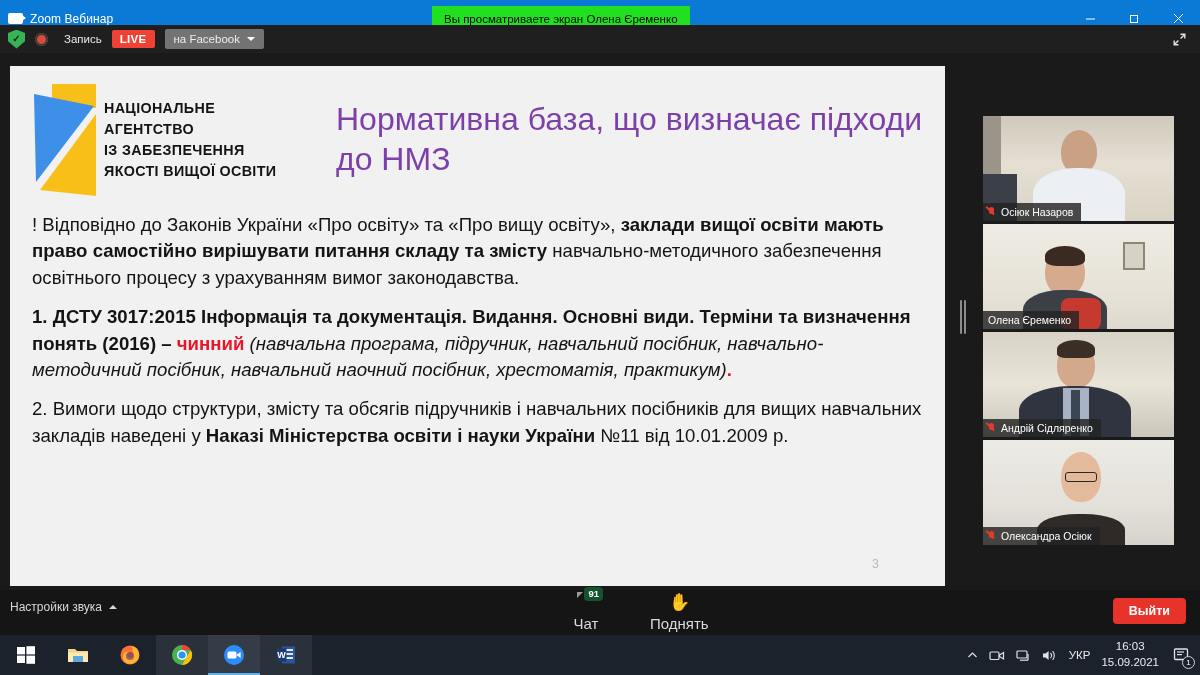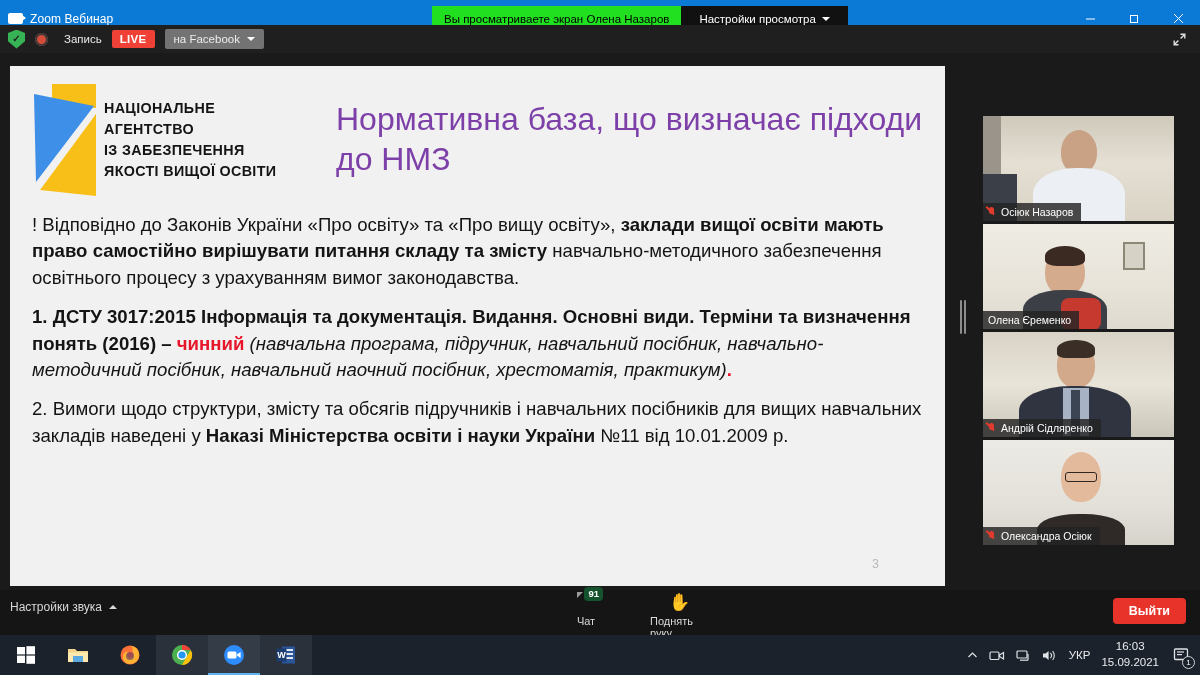--- a/index.html
+++ b/index.html
@@ -112,21 +112,21 @@
   .body-sh { position:absolute; border-radius:46% 46% 0 0; }
 
   
   .ctrlbar { position:absolute; left:0; top:590px; width:1200px; height:45px; background:#151515; }
   .audio-settings { position:absolute; left:10px; top:10px; color:#d8d8d8; font-size:12px;
      display:flex; align-items:center; gap:7px; }
   .caret-up { display:inline-block; width:0;height:0;
     border-left:4px solid transparent;border-right:4px solid transparent;border-bottom:4px solid #d8d8d8;}
   .ctr-center { position:absolute; left:556px; top:3px; display:flex; gap:34px; }
   .ctr-item { width:60px; display:flex; flex-direction:column; align-items:center; gap:2px; }
-  .ctr-label { color:#dadada; font-size:11px; }
+  .ctr-label { color:#dadada; font-size:15px; }
   .chat-icon { position:relative; width:22px; height:20px; }
   .bubble { width:18px; height:14px; background:#9b9b9b; border-radius:3px; position:relative; }
   .bubble::after{content:"";position:absolute;left:2px;bottom:-5px;
     border-left:6px solid #9b9b9b;border-bottom:6px solid transparent;}
   .chat-badge { position:absolute; right:-6px; top:-6px; background:#14532d; color:#fff;
     font-size:9.5px; font-weight:700; border-radius:4px; padding:1px 4px; line-height:1.25; }
   .hand-icon { font-size:17px; line-height:20px; }
   .leave-btn { position:absolute; right:14px; top:8px; background:#e8332a; color:#fff;
     font-size:12.5px; font-weight:700; padding:6px 16px; border-radius:4px; border:none;
     font-family:"Liberation Sans", sans-serif; }
@@ -149,25 +149,21 @@
 </head>
 <body>
 
 <div id="app">
 
   <div class="titlebar">
     <div class="tb-app">
       <span class="tb-icon"></span>
       <span class="tb-title">Zoom Вебинар</span>
     </div>
-    <div class="tb-green">Вы просматриваете экран Олена Назаров</div>
-    <div class="tb-black">
-      <span>Настройки просмотра</span>
-      <span class="caret-dn"></span>
-    </div>
+    <div class="tb-green">Вы просматриваете экран Олена Єременко</div>
     <div class="tb-winbtns">
       <div class="wb">
         <svg width="11" height="11" viewBox="0 0 11 11">
             <line x1="1" y1="6" x2="10" y2="6" stroke="#fff" stroke-width="1"></line>
           </svg>
       </div>
       <div class="wb">
         <svg width="11" height="11" viewBox="0 0 11 11">
             <rect x="1.5" y="2.5" width="7" height="7" fill="none" stroke="#fff" stroke-width="1"></rect>
           </svg>

